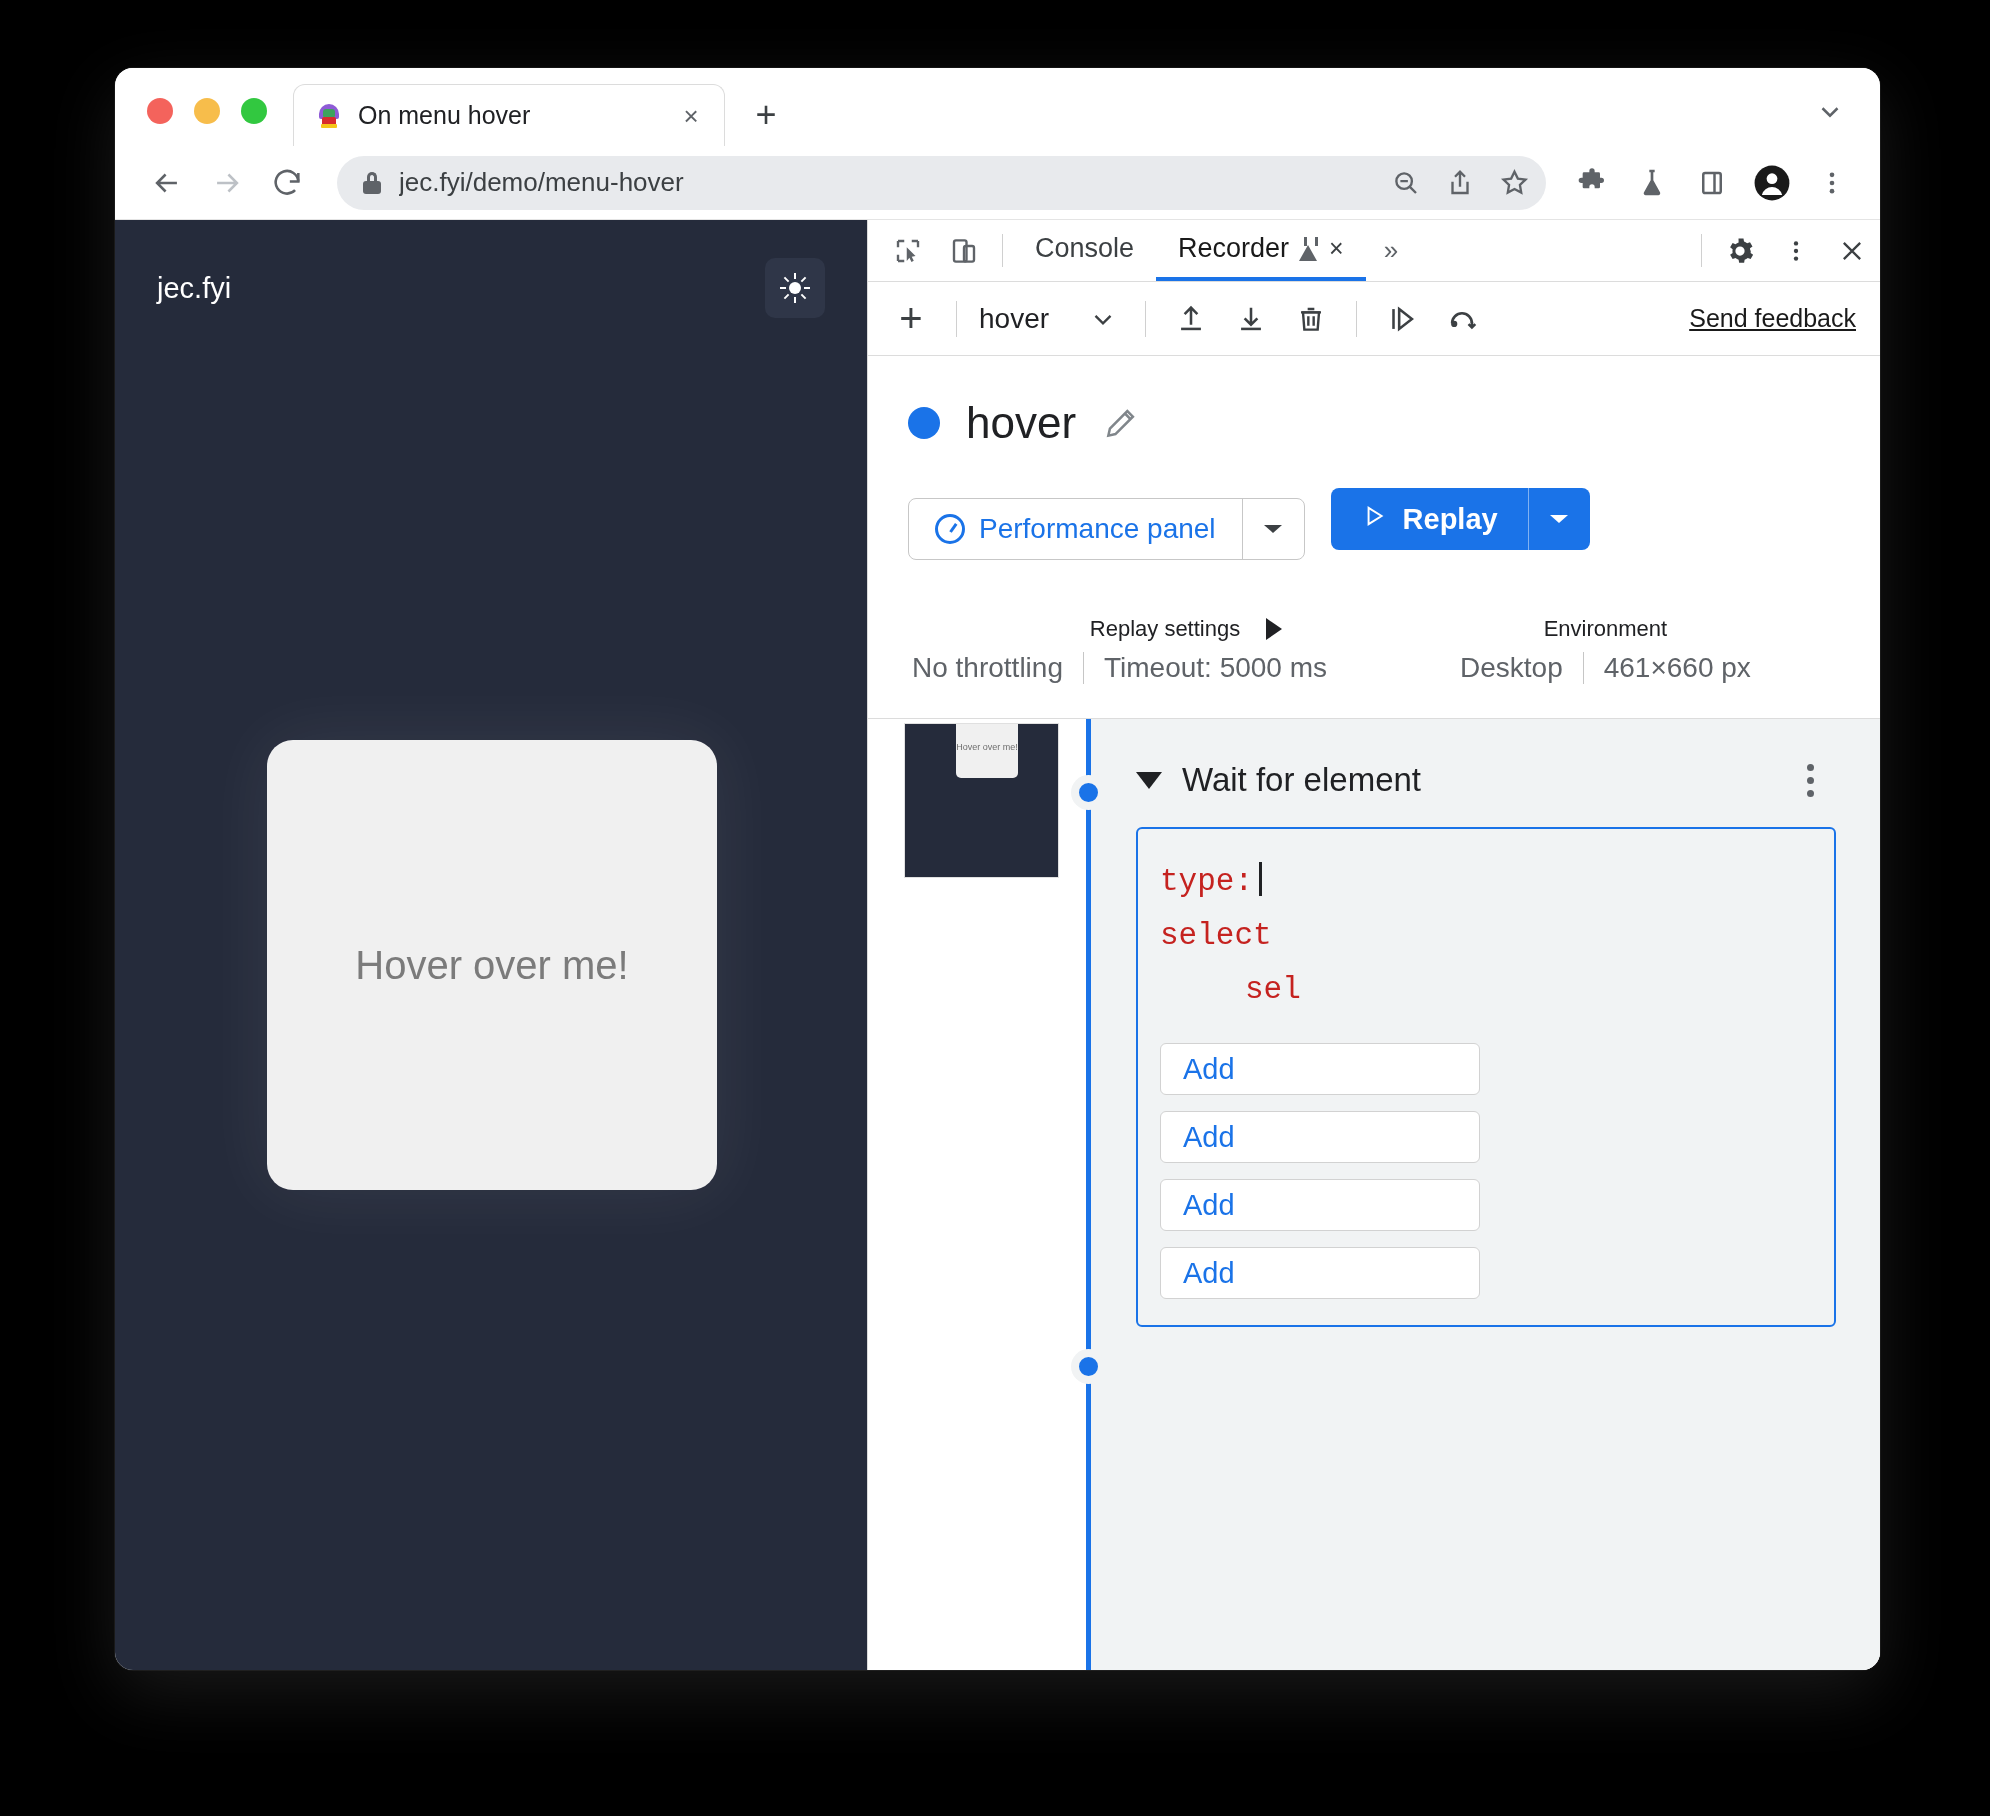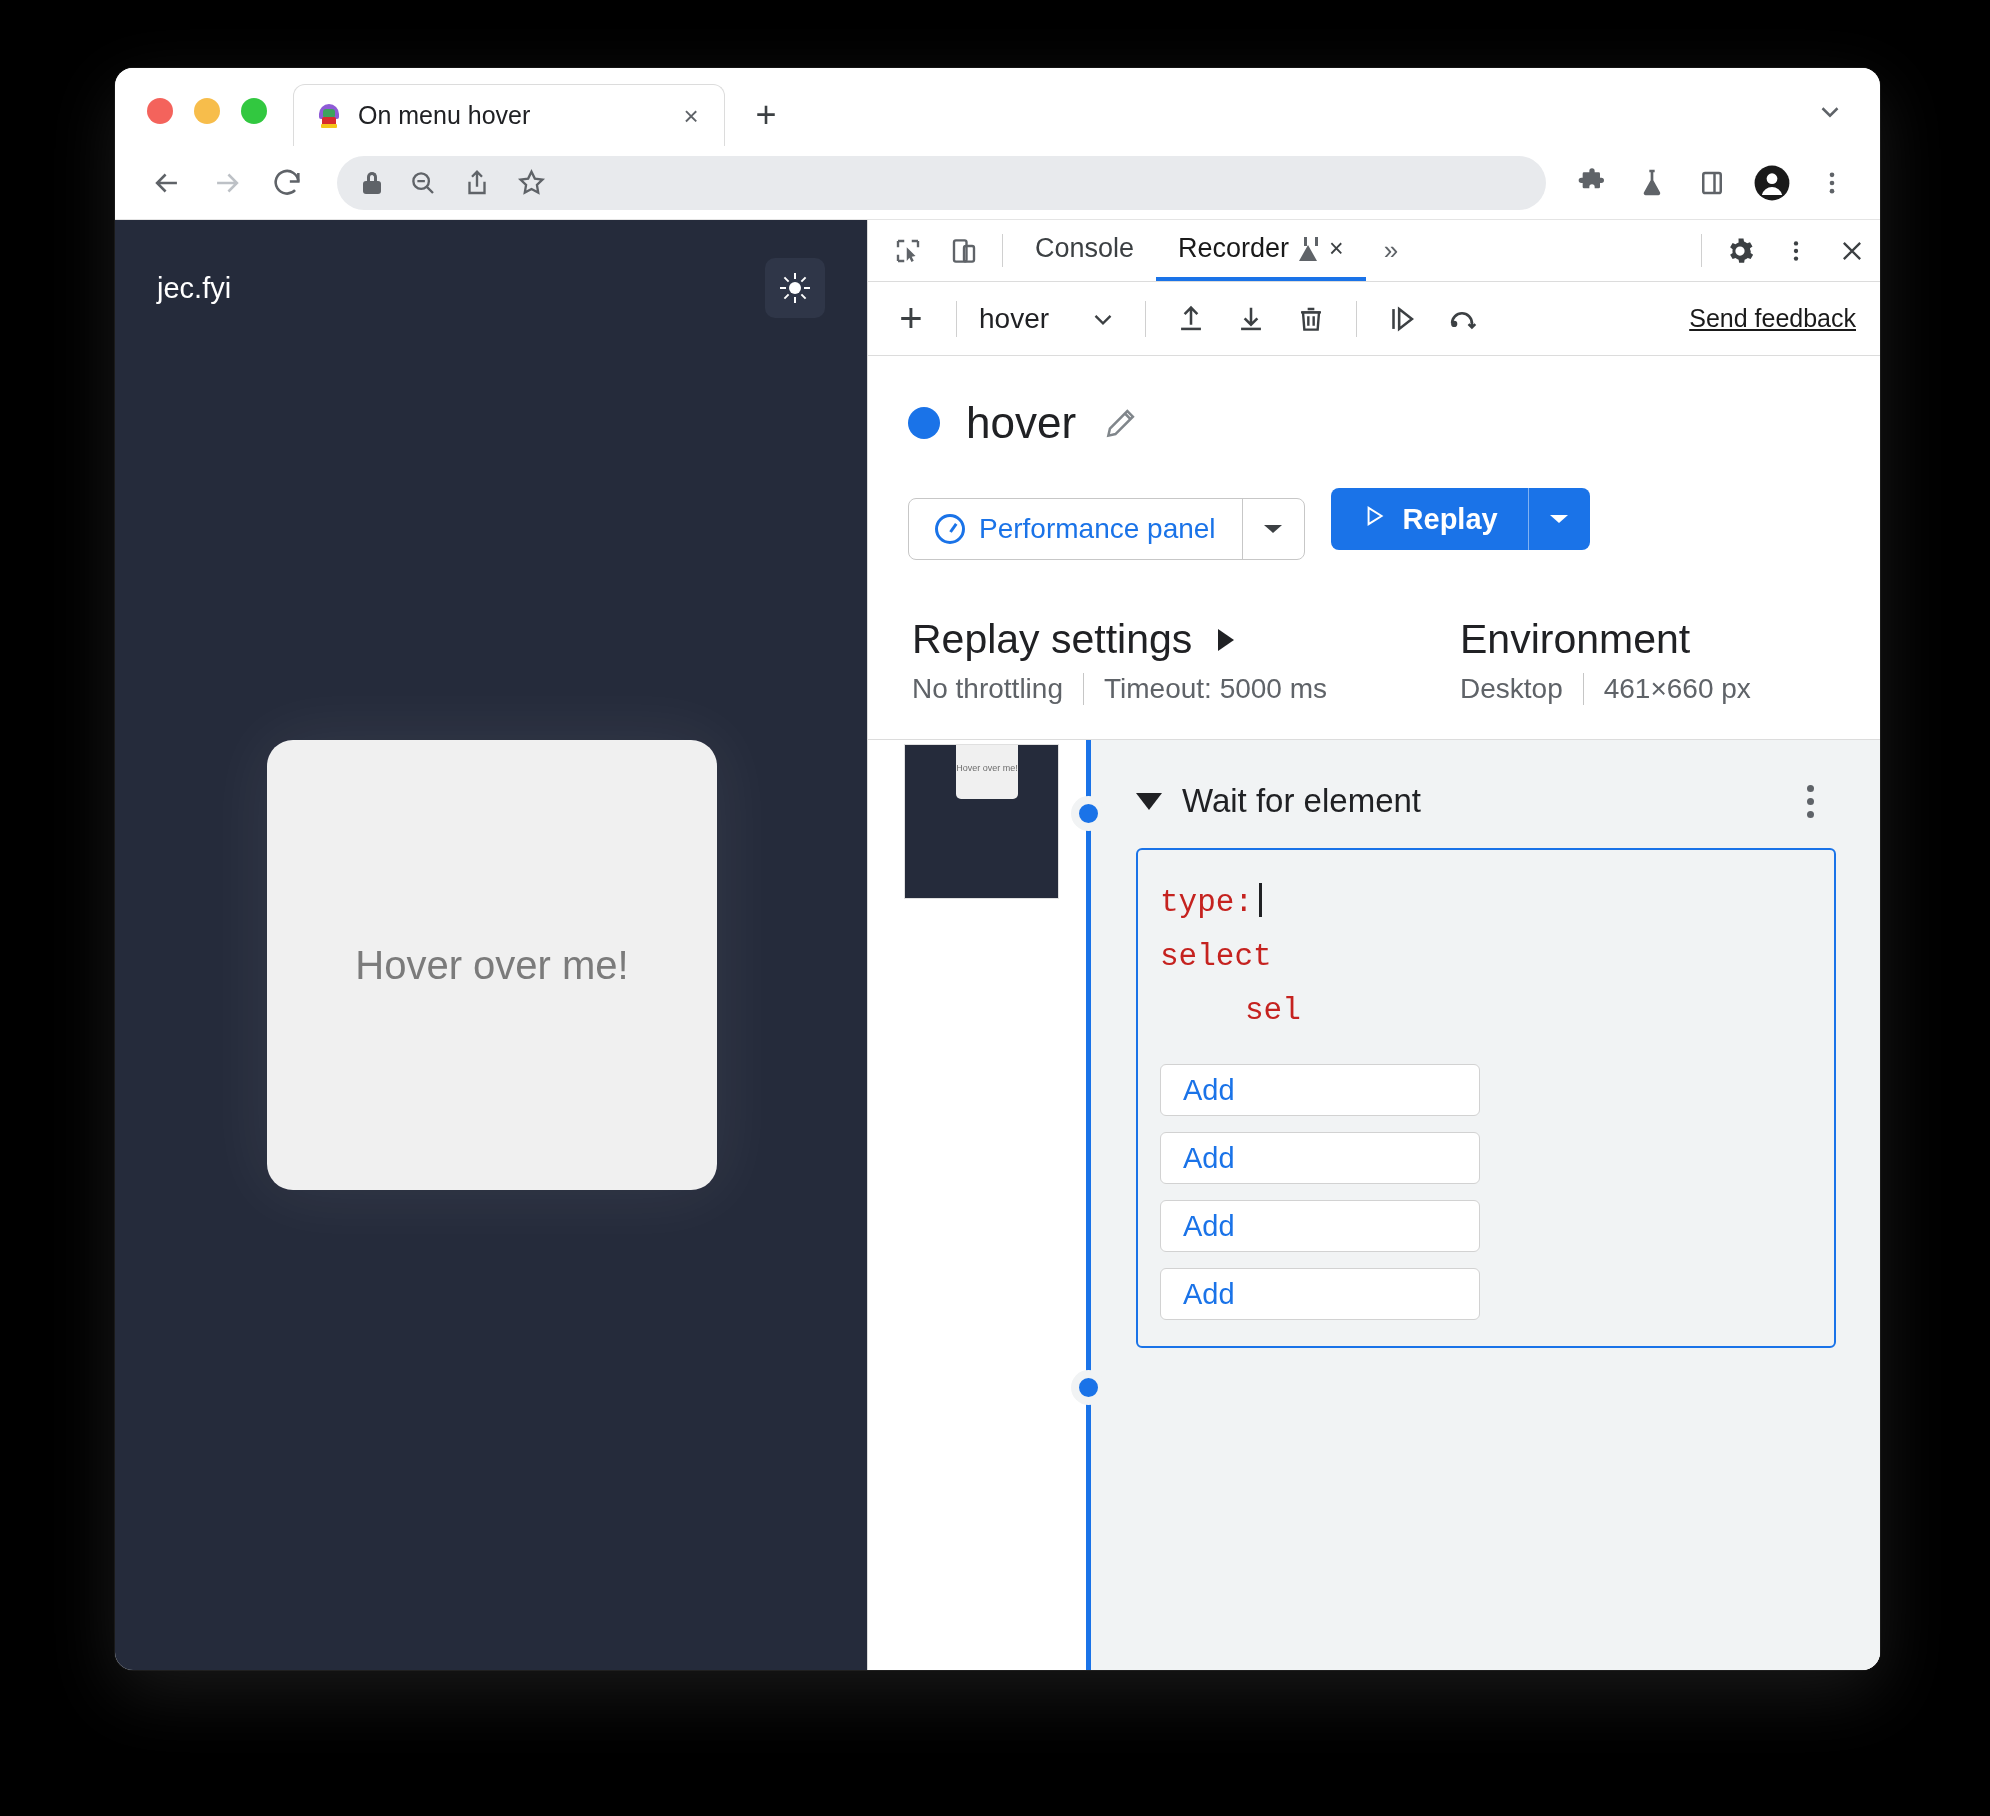--- a/index.html
+++ b/index.html
@@ -381,22 +381,22 @@
   
   .settings-strip {
     display: flex;
     padding: 56px 0 34px 44px;
     border-bottom: 1px solid #dcdcdc;
     gap: 0;
   }
   .settings-col { width: 548px; }
   .settings-col.env { width: auto; }
   .settings-head {
-    font-size: 41px; color: #202124;
-    display: flex; align-items: center; gap: 26px;
+    font-size: 22px; color: #202124;
+    display: flex; align-items: center; gap: 26px; justify-content: center;
   }
   .settings-head .tri {
     width: 0; height: 0;
     border-top: 11px solid transparent;
     border-bottom: 11px solid transparent;
     border-left: 16px solid #202124;
   }
   .settings-sub {
     margin-top: 10px;
     display: flex; align-items: center;
@@ -579,20 +579,21 @@
           <path d="M20 11a8 8 0 10-2.3 6.1"></path>
           <path d="M20 5v6h-6"></path>
         </svg>
     </div>
 
     <div class="omnibox">
       <span class="lock">
         <span class="shackle"></span>
           <span class="body"></span>
       </span>
+      <span class="url">jec.fyi/demo/menu-hover</span>
       <span class="omni-icons">
         <span class="omni-btn">
           <svg width="30" height="30" viewBox="0 0 24 24" fill="none" stroke="#5f6368" stroke-width="1.9">
               <circle cx="10.5" cy="10.5" r="6.2"></circle>
               <path d="M7.5 10.5h6M15.3 15.3L20 20"></path>
             </svg>
         </span>
         <span class="omni-btn">
           <svg width="30" height="30" viewBox="0 0 24 24" fill="none" stroke="#5f6368" stroke-width="1.9">
               <path d="M6 11v9h12v-9"></path>

